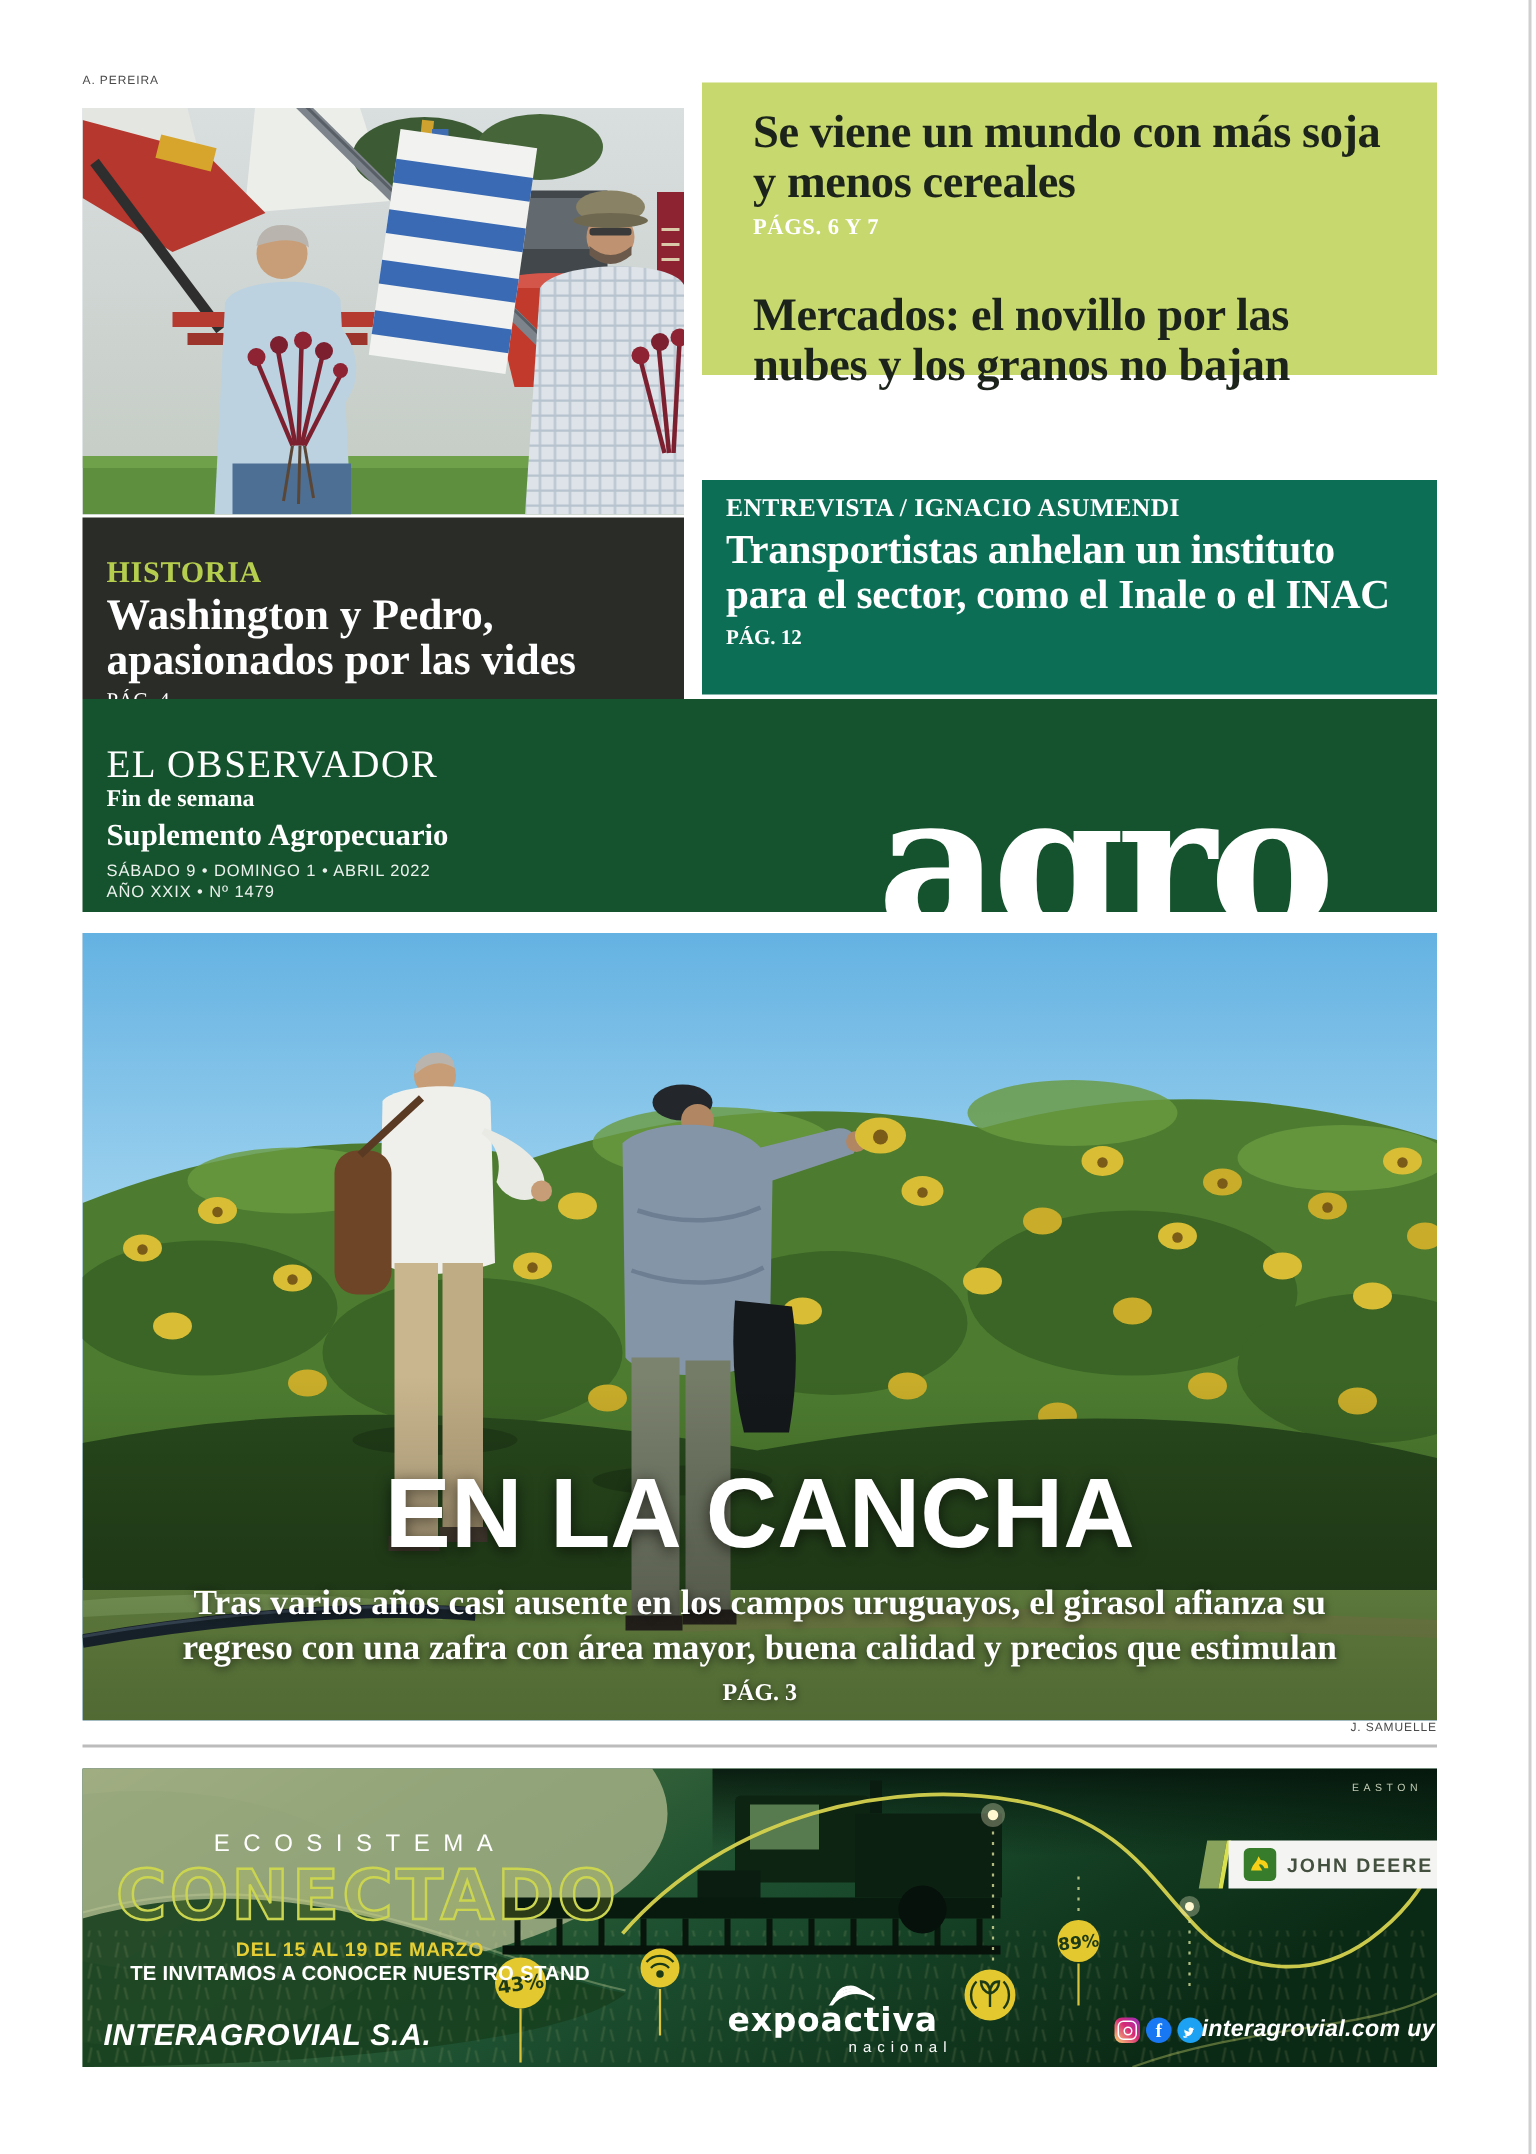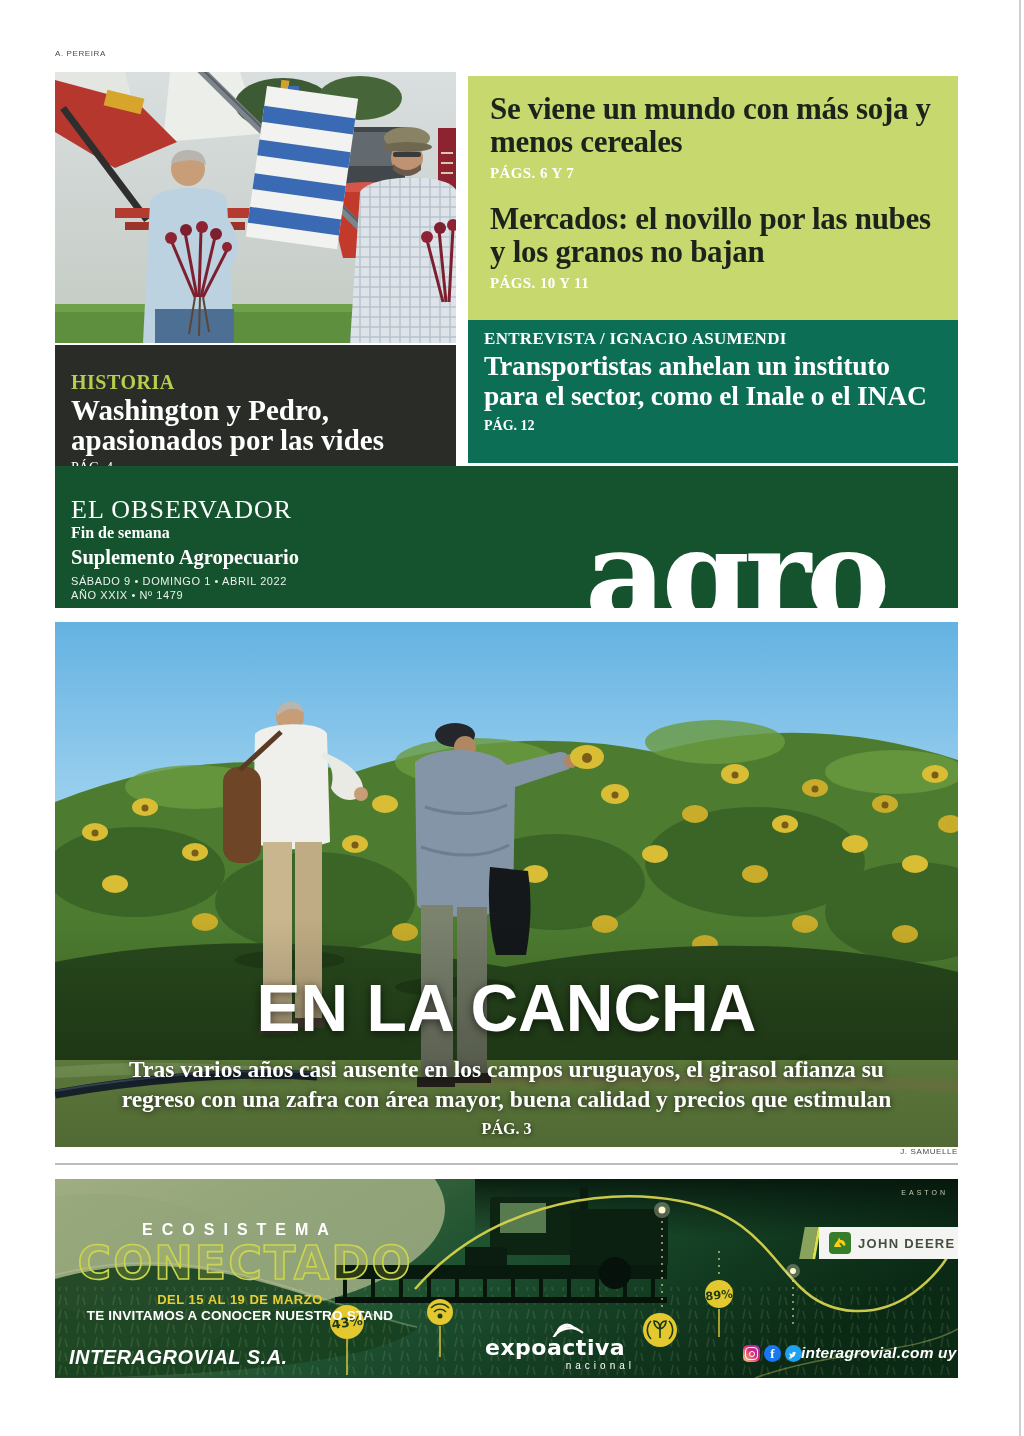--- a/index.html
+++ b/index.html
@@ -7,27 +7,27 @@
         font-family:"Liberation Sans",sans-serif;}
   .abs{position:absolute;}
 
   
   .credit{font-size:8px;color:#4a4a4a;letter-spacing:.6px;font-family:"Liberation Sans",sans-serif;}
 
   
   .photo-top{left:55px;top:72px;width:401px;height:271px;overflow:hidden;background:#c9d2d4;}
 
   
-  .panel-lime{left:468px;top:76px;width:490px;height:320px;background:#c6d86e;
-              padding:16px 22px 0 22px;box-sizing:border-box;}
+  .panel-lime{left:468px;top:55px;width:490px;height:195px;background:#c6d86e;
+              padding:16px 22px 0 34px;box-sizing:border-box;}
   .panel-lime h2{margin:0;font-family:"Liberation Serif",serif;font-weight:700;
                  font-size:31px;line-height:1.08;color:#1b231b;letter-spacing:-.3px;}
   .panel-lime .pages{font-family:"Liberation Serif",serif;font-weight:700;font-size:15px;
                      color:#fff;margin-top:6px;letter-spacing:.4px;}
-  .story2{margin-top:20px;}
+  .story2{margin-top:32px;}
 
   
   .panel-dark{left:55px;top:345px;width:401px;height:121px;background:#2a2c27;
               padding:26px 16px;box-sizing:border-box;}
   .panel-dark .kicker{font-family:"Liberation Serif",serif;font-weight:700;font-size:20px;
                       color:#b5ce4d;letter-spacing:.5px;}
   .panel-dark h2{margin:1px 0 0 0;font-family:"Liberation Serif",serif;font-weight:700;
                  font-size:29px;line-height:1.05;color:#fff;}
   .panel-dark .pg{font-family:"Liberation Serif",serif;font-weight:400;font-size:14px;
                   color:#fff;margin-top:4px;}
@@ -68,21 +68,21 @@
         line-height:1.28;text-shadow:0 1px 6px rgba(0,0,0,.65);}
   .cover-pg{position:absolute;left:0;right:0;top:498px;text-align:center;
         font-family:"Liberation Serif",serif;font-weight:700;font-size:16px;color:#fff;
         text-shadow:0 1px 5px rgba(0,0,0,.65);}
 
   .rule{left:55px;top:1163px;width:903px;height:2px;background:#bcbcbc;}
 
   
   .ad{left:55px;top:1179px;width:903px;height:199px;overflow:hidden;background:#1c4a28;}
   .ad .eco{position:absolute;left:20px;top:42px;width:330px;text-align:center;color:#fff;
-           font-size:16px;font-weight:700;letter-spacing:9px;}
+           font-size:16px;font-weight:400;letter-spacing:9px;}
   .ad .conectado{position:absolute;left:5px;top:57px;width:370px;text-align:center;
            font-family:"DejaVu Sans",sans-serif;font-weight:700;font-size:46px;letter-spacing:2px;
            color:rgba(203,213,79,.18);-webkit-text-stroke:1.6px #cbd54f;}
   .ad .dates{position:absolute;left:20px;top:113px;width:330px;text-align:center;color:#e6cf35;
            font-weight:700;font-size:13px;letter-spacing:.5px;}
   .ad .invite{position:absolute;left:20px;top:129px;width:330px;text-align:center;color:#fff;
            font-weight:700;font-size:13.5px;letter-spacing:.2px;}
   .ad .company{position:absolute;left:14px;top:167px;color:#fff;font-style:italic;font-weight:900;
            font-size:20px;letter-spacing:.5px;}
   .ad .easton{position:absolute;right:10px;top:10px;color:#c2cbb4;font-size:7px;letter-spacing:3px;}

